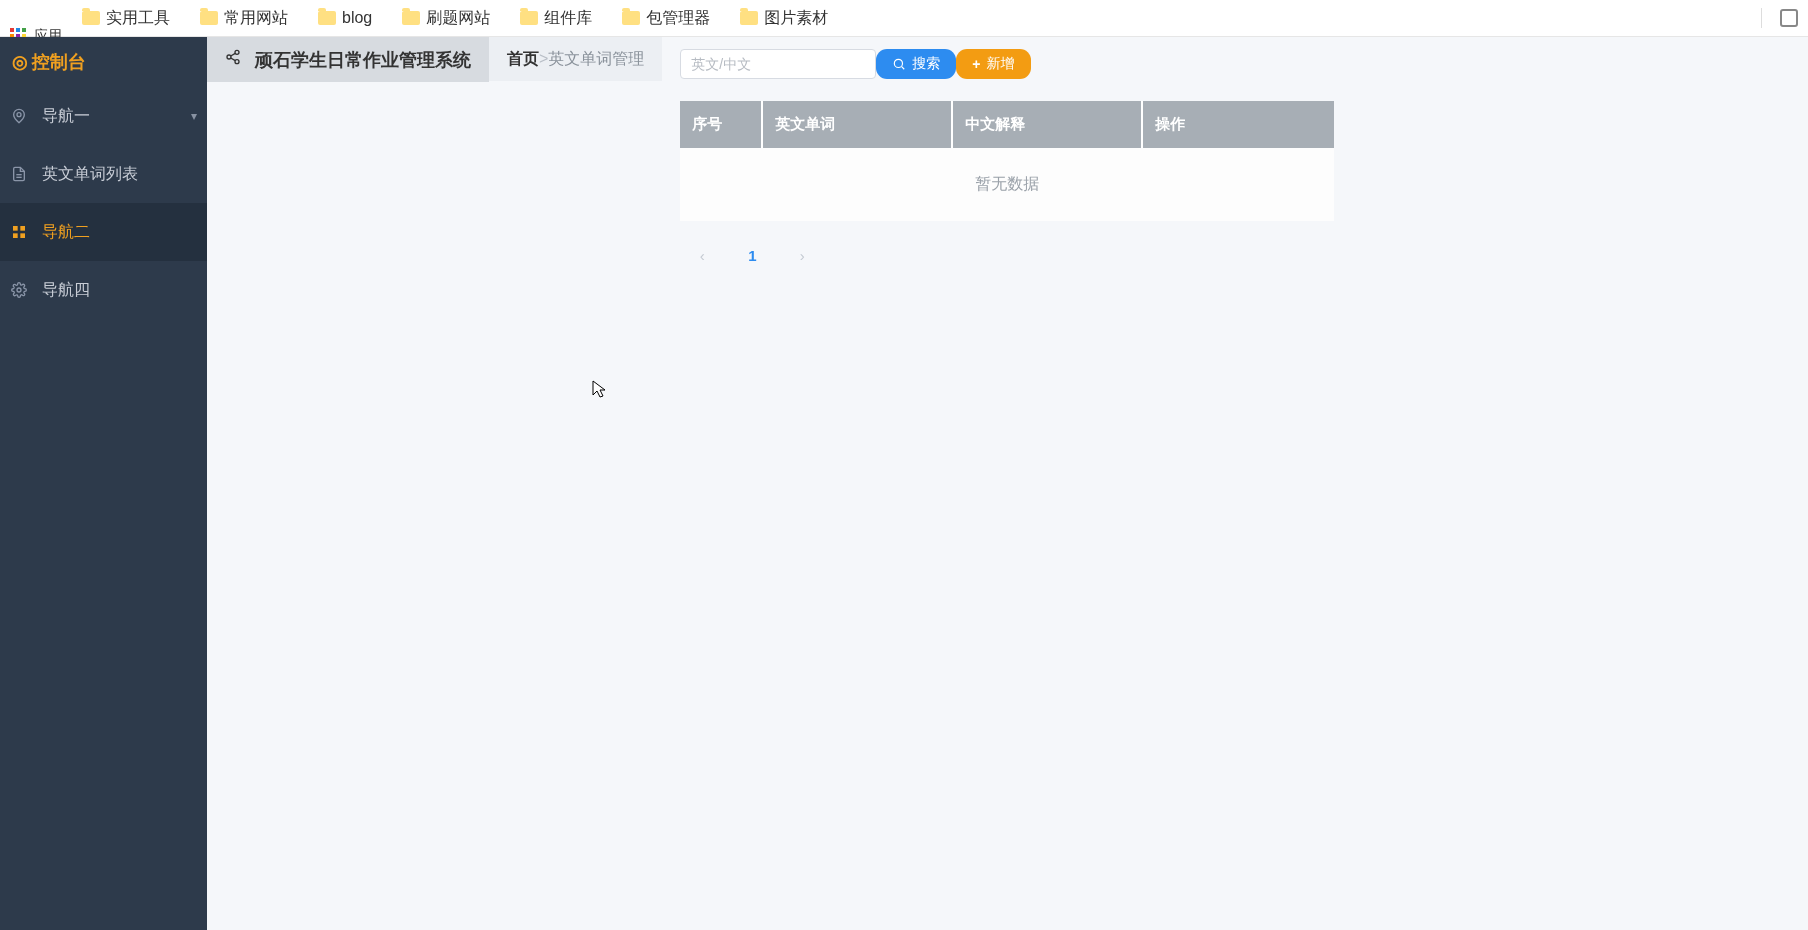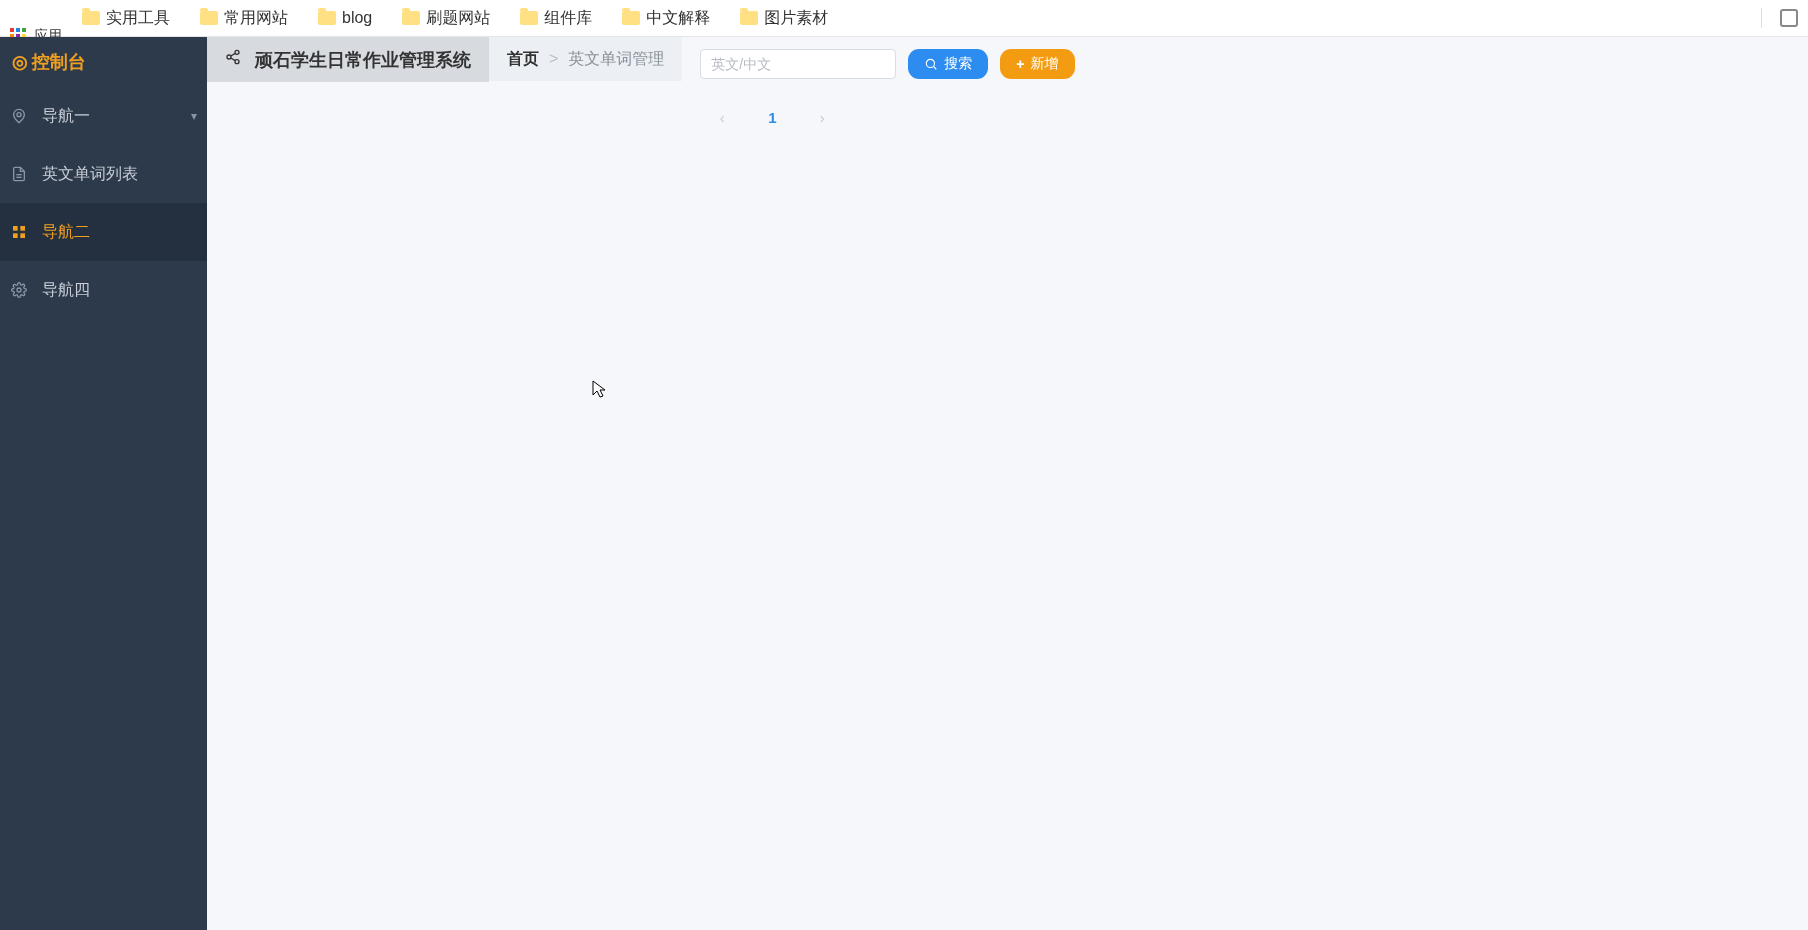--- a/index.html
+++ b/index.html
@@ -20,27 +20,27 @@
 .shell{position:absolute;top:37px;left:0;right:0;bottom:0;display:flex;}
 .sidebar{width:207px;flex-shrink:0;background:#2d3a4b;color:#c8cdd6;display:flex;flex-direction:column;}
 .brand{height:50px;display:flex;align-items:center;padding:0 12px;color:#f0a020;font-size:18px;font-weight:600;gap:4px;}
 .navitem{height:58px;display:flex;align-items:center;padding:0 10px;gap:14px;font-size:16px;color:#c8cdd6;cursor:pointer;}
 .navitem.active{color:#f0a020;background:#24303f;}
 .navitem .chev{margin-left:auto;color:#8892a2;font-size:12px;}
 .ico{width:18px;height:18px;display:flex;align-items:center;justify-content:center;flex-shrink:0;}
 
 .main{flex:1;display:flex;flex-direction:row;background:#f5f7fa;min-width:0;}
 .topbar{height:45px;background:#d7dbe0;display:flex;align-items:center;padding:0 18px;gap:14px;font-size:18px;font-weight:600;color:#333;}
-.crumb{height:44px;background:#eceff3;display:flex;align-items:center;padding:0 18px;gap:10px;font-size:16px;}
+.crumb{height:44px;background:#eceff3;display:flex;align-items:center;padding:0 18px;font-size:16px;}
 .crumb .root{color:#333;font-weight:600;}
 .crumb .sep{color:#b8bec6;}
 .crumb .cur{color:#8a929b;}
 
 .content{padding:12px 18px 18px;}
-.ctlrow{display:flex;align-items:center;gap:12px;margin-bottom:22px;}
+.ctlrow{display:flex;align-items:center;gap:0;margin-bottom:22px;}
 .inp{width:196px;height:30px;border:1px solid #d7dbe2;border-radius:4px;padding:0 10px;font-size:14px;color:#333;background:#fff;}
 .inp::placeholder{color:#b7bcc3;}
 .btn{height:30px;border:none;border-radius:11px;padding:4px 16px;display:inline-flex;align-items:center;gap:6px;font-size:14px;color:#fff;cursor:pointer;}
 .btn-search{background:#2d8cf0;}
 .btn-add{background:#f39c12;}
 
 .tbl{width:654px;border-collapse:collapse;}
 .tbl th{background:#a7aeb5;color:#fff;font-weight:600;text-align:left;padding:14px 12px;border-right:2px solid #fff;font-size:15px;}
 .tbl th:last-child{border-right:none;}
 .tbl .empty td{text-align:center;color:#9aa1a9;font-size:16px;padding:26px 0;background:#fdfdfd;}
@@ -85,21 +85,21 @@
   <div class="bm-item">
       <span class="bm-folder"></span>
       <span>刷题网站</span>
     </div>
   <div class="bm-item">
       <span class="bm-folder"></span>
       <span>组件库</span>
     </div>
   <div class="bm-item">
       <span class="bm-folder"></span>
-      <span>中文解释</span>
+      <span>包管理器</span>
     </div>
   <div class="bm-item">
       <span class="bm-folder"></span>
       <span>图片素材</span>
     </div>
   <div class="bm-spacer"></div>
   <div class="bm-divider"></div>
   <div style="width:18px;height:18px;border:2px solid #888;border-radius:3px;"></div>
 </div>
 
@@ -177,20 +177,35 @@
               <circle cx="11" cy="11" r="7"></circle>
               <line x1="21" y1="21" x2="16.6" y2="16.6"></line>
             </svg>
           <span>搜索</span>
         </button>
         <button class="btn btn-add">
           <span style="font-weight:bold;">+</span>
           <span>新增</span>
         </button>
       </div>
+      <table class="tbl">
+        <thead>
+          <tr>
+            <th style="width:82px">序号</th>
+            <th style="width:190px">英文单词</th>
+            <th style="width:190px">中文解释</th>
+            <th style="width:192px">操作</th>
+          </tr>
+        </thead>
+        <tbody>
+          <tr class="empty">
+              <td colspan="4">暂无数据</td>
+            </tr>
+        </tbody>
+      </table>
       <div class="pager">
         <div class="pgbtn arrow">‹</div>
         <div class="pgbtn num">1</div>
         <div class="pgbtn arrow">›</div>
       </div>
     </div>
   </main>
 </div>
 
 <svg class="cursor-arrow" width="16" height="20">

